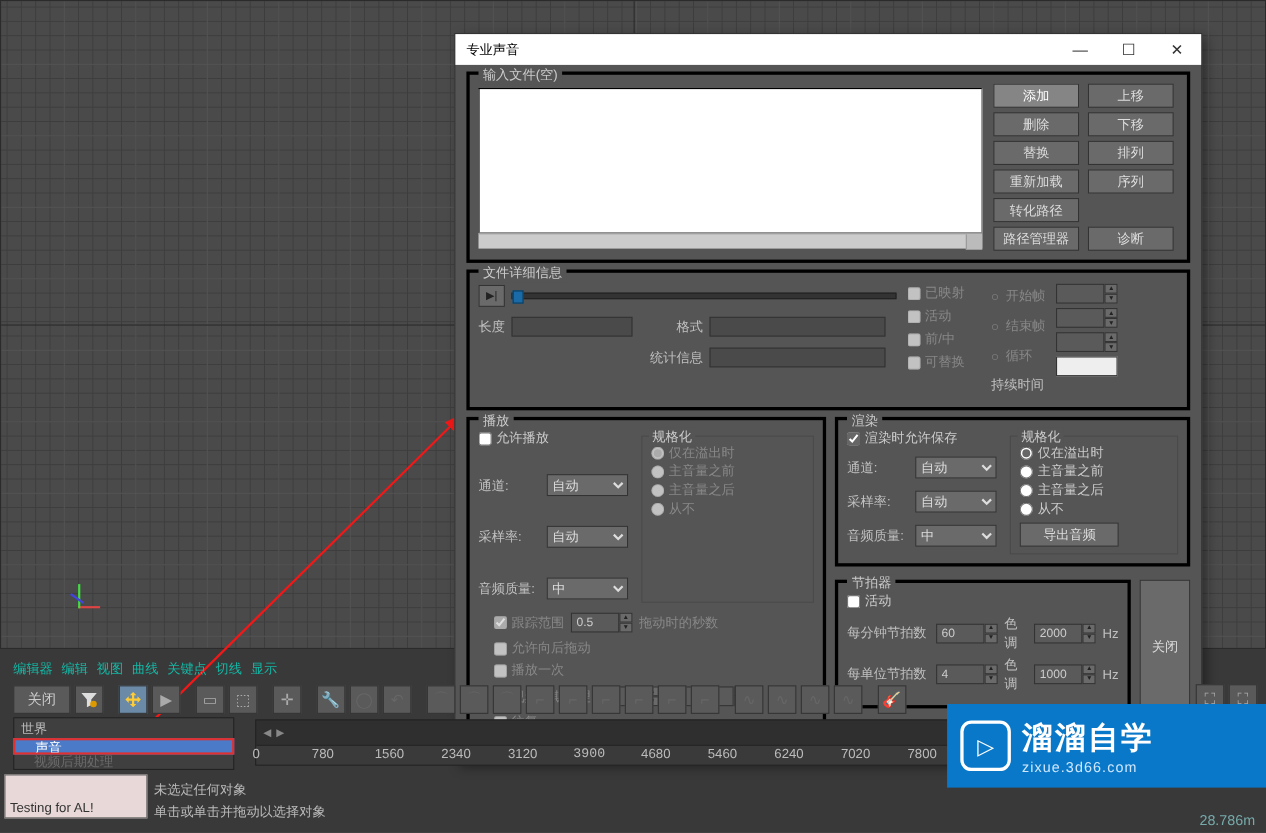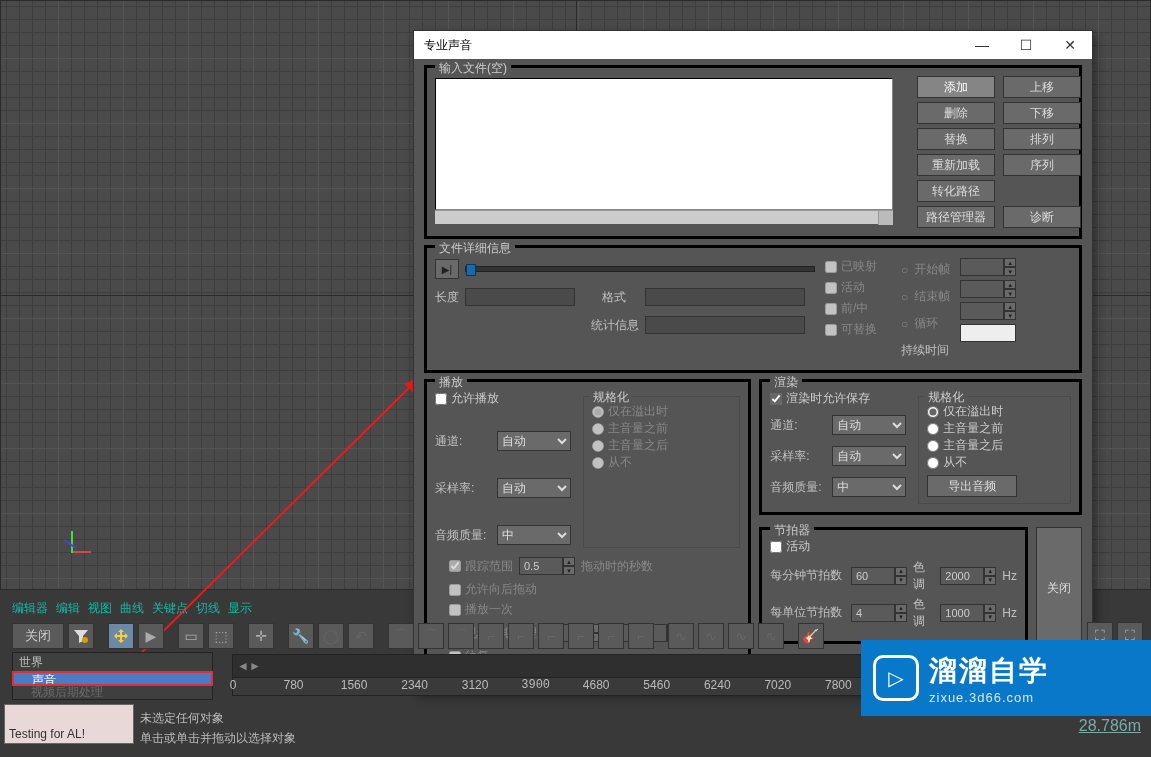--- a/index.html
+++ b/index.html
@@ -141,21 +141,21 @@
 
 .statusbox {
   position:absolute; left:4px; top:704px; width:130px; height:40px;
   background:#e8d8d8; border:1px solid #666; color:#333; padding:2px 4px; font-size:11px;
   display:flex; align-items:flex-end;
 }
 .status-lines {
   position:absolute; left:140px; top:708px; color:#bbb; font-size:13px; line-height:20px;
 }
 .coord-right {
-  position:absolute; right:10px; bottom:22px; color:#7aa; font-size:16px;text-decoration:underline;
+  position:absolute; right:10px; bottom:4px; color:#7aa; font-size:13px;
 }
 
 
 .watermark {
   position:absolute; right:0; top:640px; width:290px; height:76px;
   background:#0a78c8; color:#fff; display:flex; align-items:center; gap:10px; padding:0 12px;
 }
 .watermark .logo {
   width:46px; height:46px; border:3px solid #fff; border-radius:10px;
   display:flex; align-items:center; justify-content:center; font-size:20px;
@@ -188,21 +188,21 @@
     <span>专业声音</span>
     <div class="spacer"></div>
     <div class="winbtn">—</div>
     <div class="winbtn">☐</div>
     <div class="winbtn">✕</div>
   </div>
   <div class="dlg-body">
 
     <div class="group">
       <div class="group-title">输入文件(空)</div>
-      <div style="display:flex; gap:24px;">
+      <div style="display:flex; gap:10px;align-items:center;">
         <div>
           <div class="listbox"></div>
           <div class="scroll-h"></div>
         </div>
         <div style="display:flex; gap:8px;">
           <div class="col" style="gap:4px;">
             <div class="btn hl">添加</div>
             <div class="btn">删除</div>
             <div class="btn">替换</div>
             <div class="btn">重新加载</div>
@@ -234,21 +234,21 @@
           </div>
           <div class="row" style="align-items:flex-start; gap:14px; margin-top:6px;">
             <div class="col" style="gap:6px;">
               <div class="row">
                   <span>长度</span>
                 <div class="input-readonly" style="width:110px"></div>
                 </div>
             </div>
             <div class="col" style="gap:4px;">
               <div class="row">
-                  <span style="width:50px;text-align:center">格式</span>
+                  <span style="width:50px;text-align:right">格式</span>
                 <div class="input-readonly" style="width:160px"></div>
                 </div>
               <div class="row">
                   <span style="width:50px;text-align:right">统计信息</span>
                 <div class="input-readonly" style="width:160px"></div>
                 </div>
             </div>
           </div>
         </div>
 

